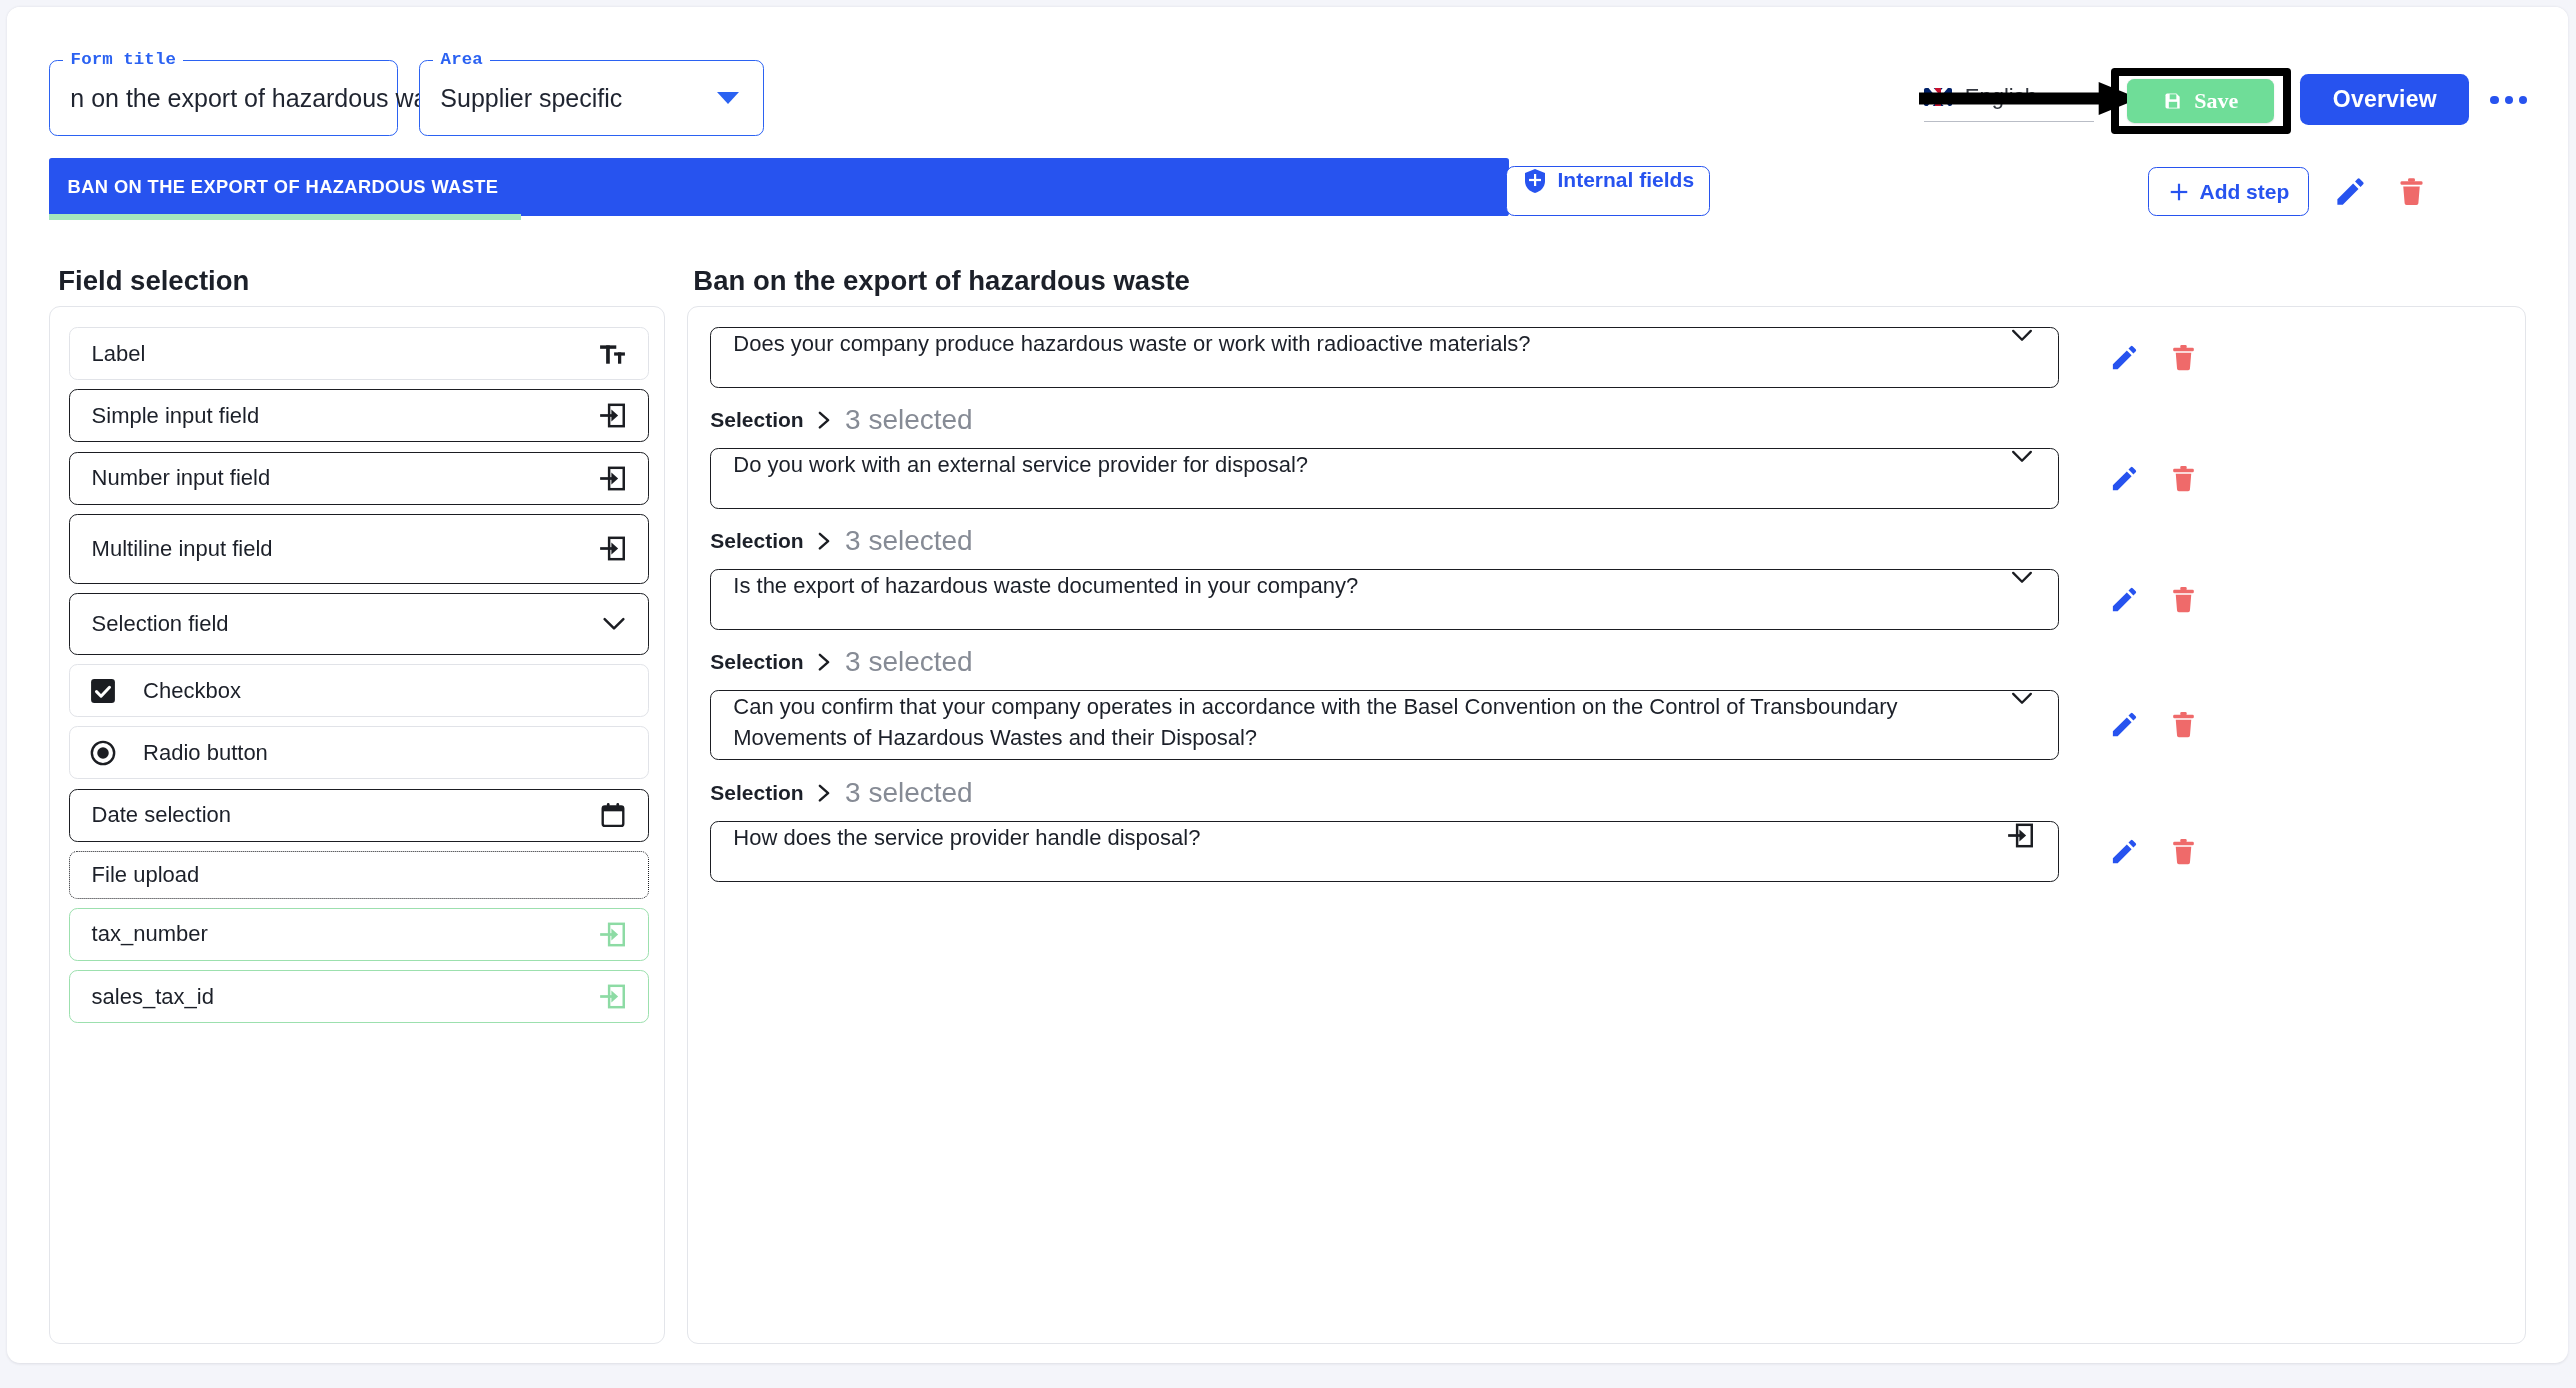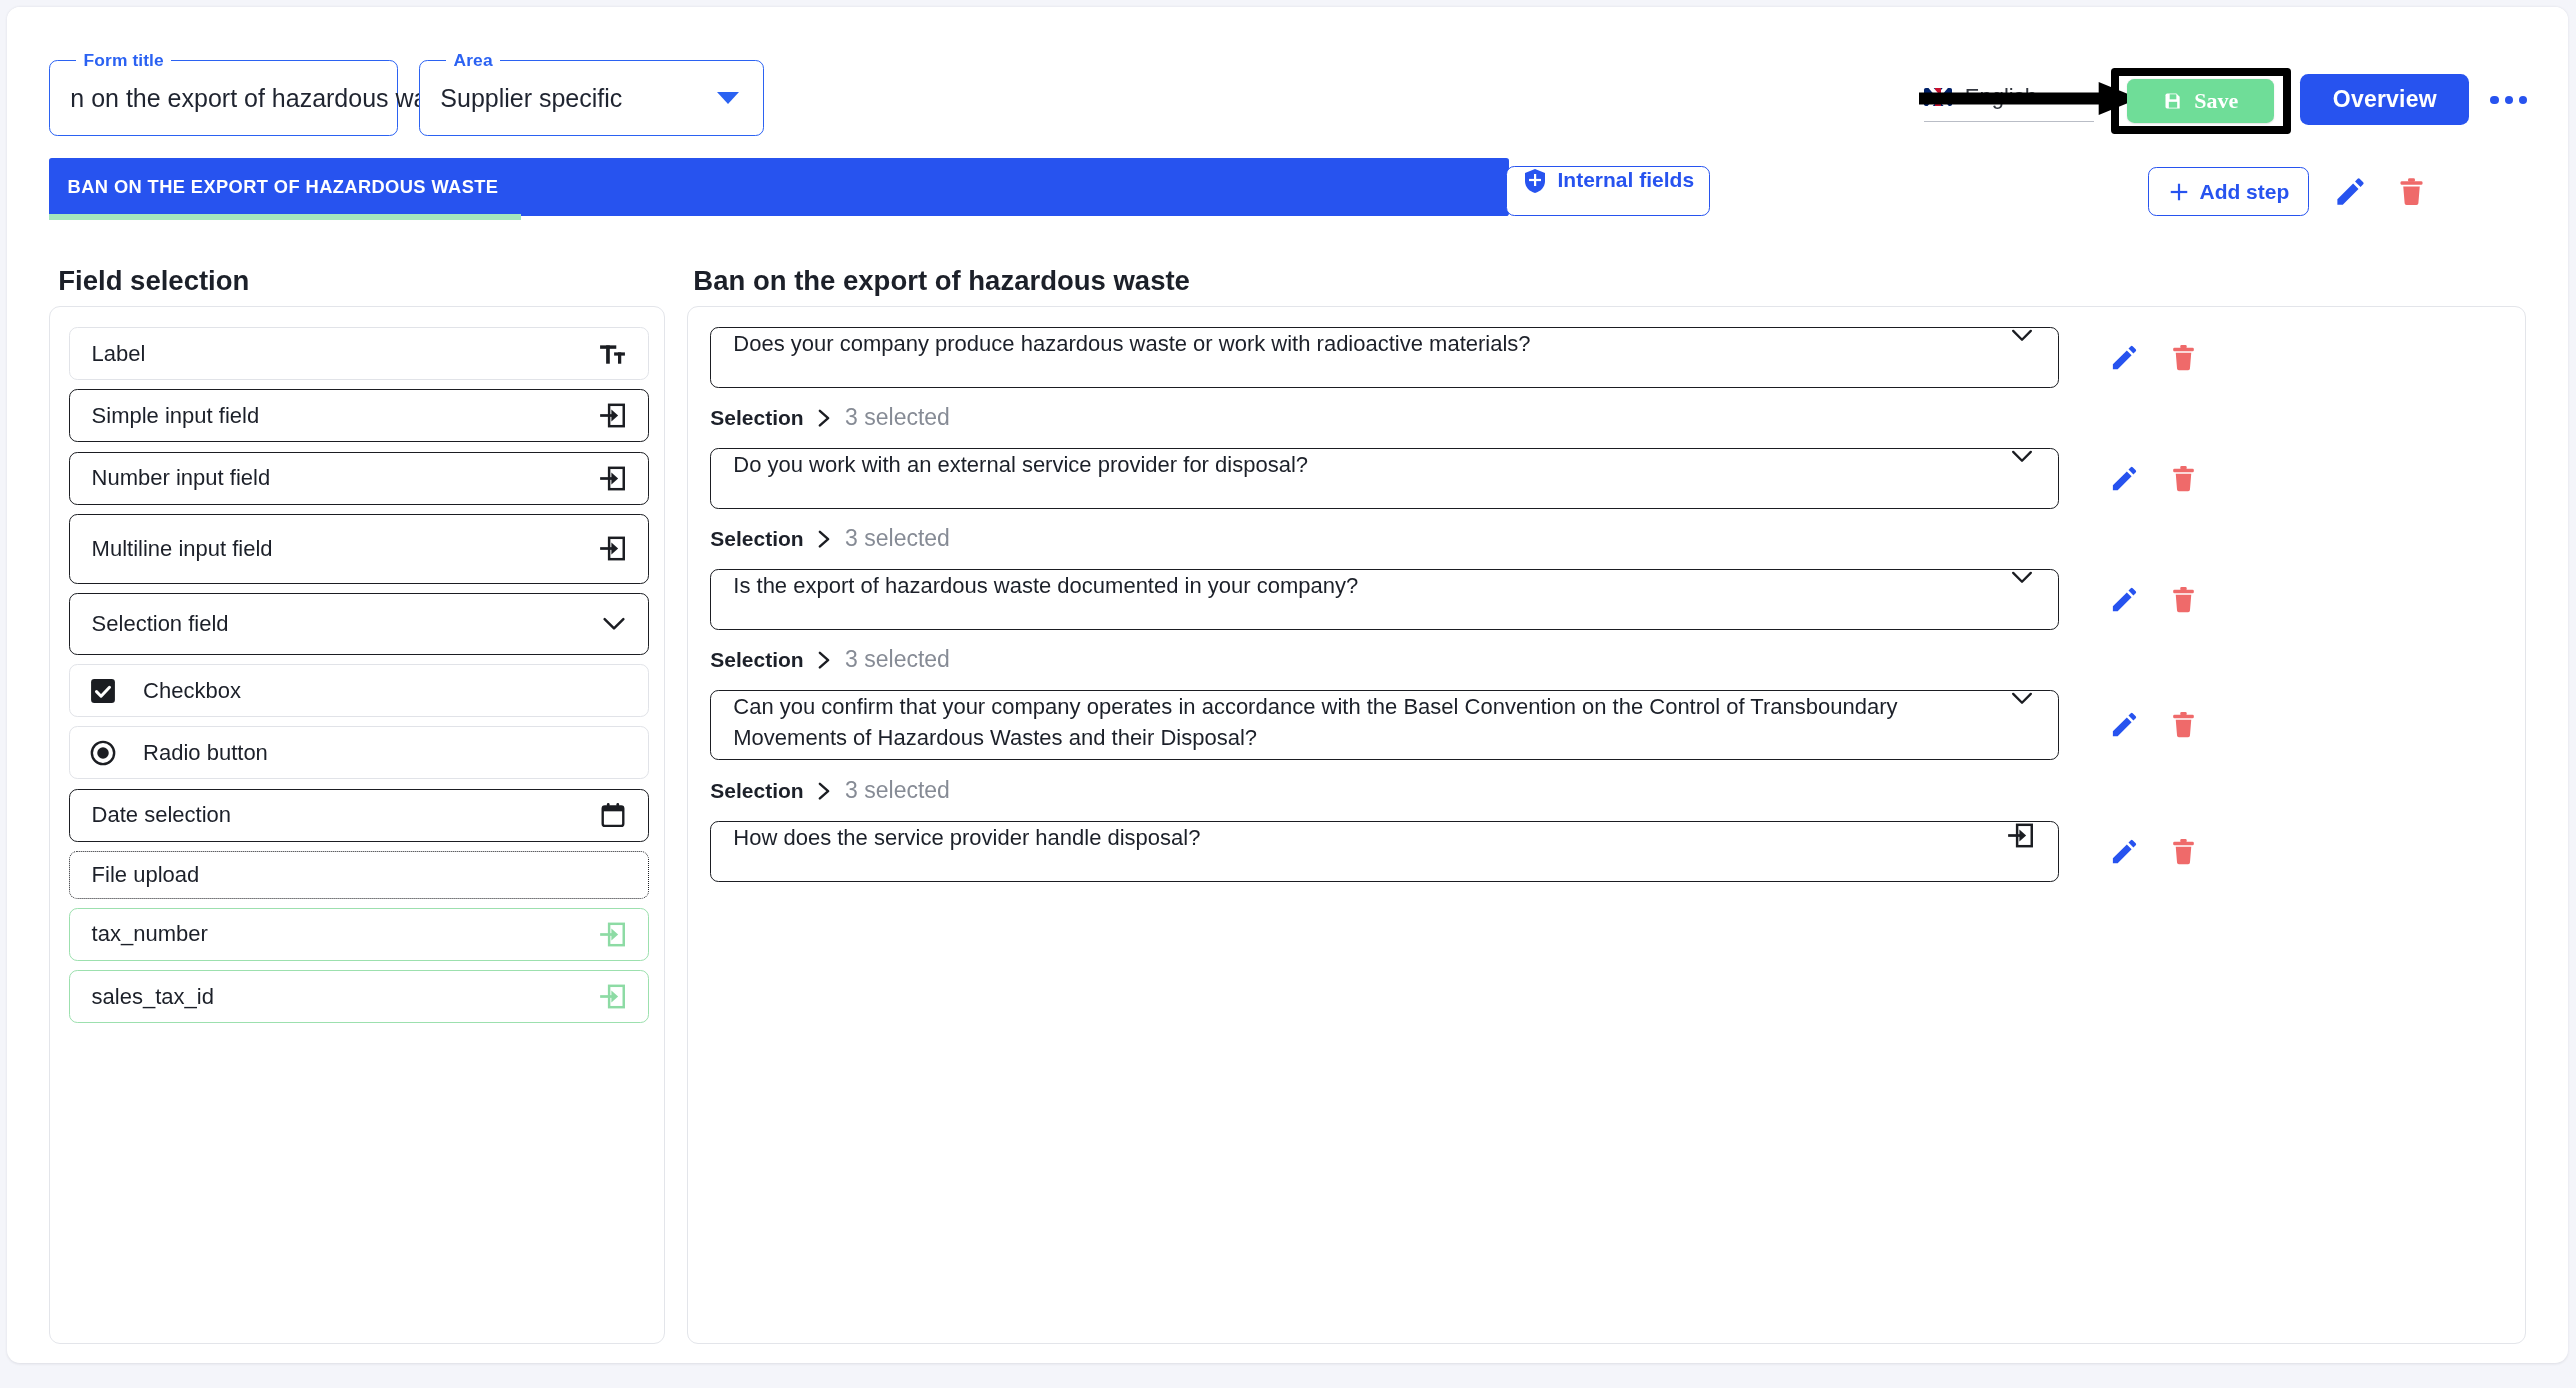--- a/index.html
+++ b/index.html
@@ -31,29 +31,30 @@
 
   
   .mfield {
     position: absolute;
     border: 1.8px solid #2b62f2;
     border-radius: 8.3px;
     background: #fff;
   }
   .mfield .legend {
     position: absolute;
-    top: -11px; left: 26px;
+    top: -11px; left: 13px;
     padding: 0 7.3px;
     background: #fff;
     color: #2b62f2;
     font-size: 17.4px;
     font-weight: 700;
     letter-spacing: 0.1px;
     line-height: 20px;
     white-space: nowrap;
+    font-family: Liberation Mono, monospace;
   }
   .mfield .value {
     position: absolute;
     left: 20px; top: 50%;
     transform: translateY(-50%);
     font-size: 25px;
     color: #1f2430;
     white-space: nowrap;
     overflow: hidden;
   }
@@ -282,21 +283,21 @@
   .chev-icon { width: 24px; height: 14.7px; display: block; }
 
   .q-actions { position: absolute; display: flex; gap: 27.5px; align-items: center; }
   .q-actions .icon-btn { position: relative; left: auto; top: auto; width: 31px; height: 31px; }
 
   .sel-row {
     position: absolute;
     display: flex; align-items: center; gap: 14.7px;
   }
   .sel-row .sel-label { font-size: 21px; font-weight: 700; color: #1c2029; }
-  .sel-row .sel-count { font-size: 23px; color: #868b95; }
+  .sel-row .sel-count { font-size: 28px; color: #868b95; }
   .chev-r { width: 12px; height: 18.3px; display: block; }
 </style>
 </head>
 <body>
 
 <div class="app-shell">
 
   <div class="topbar">
 
     <div class="mfield" id="form-title-field">

